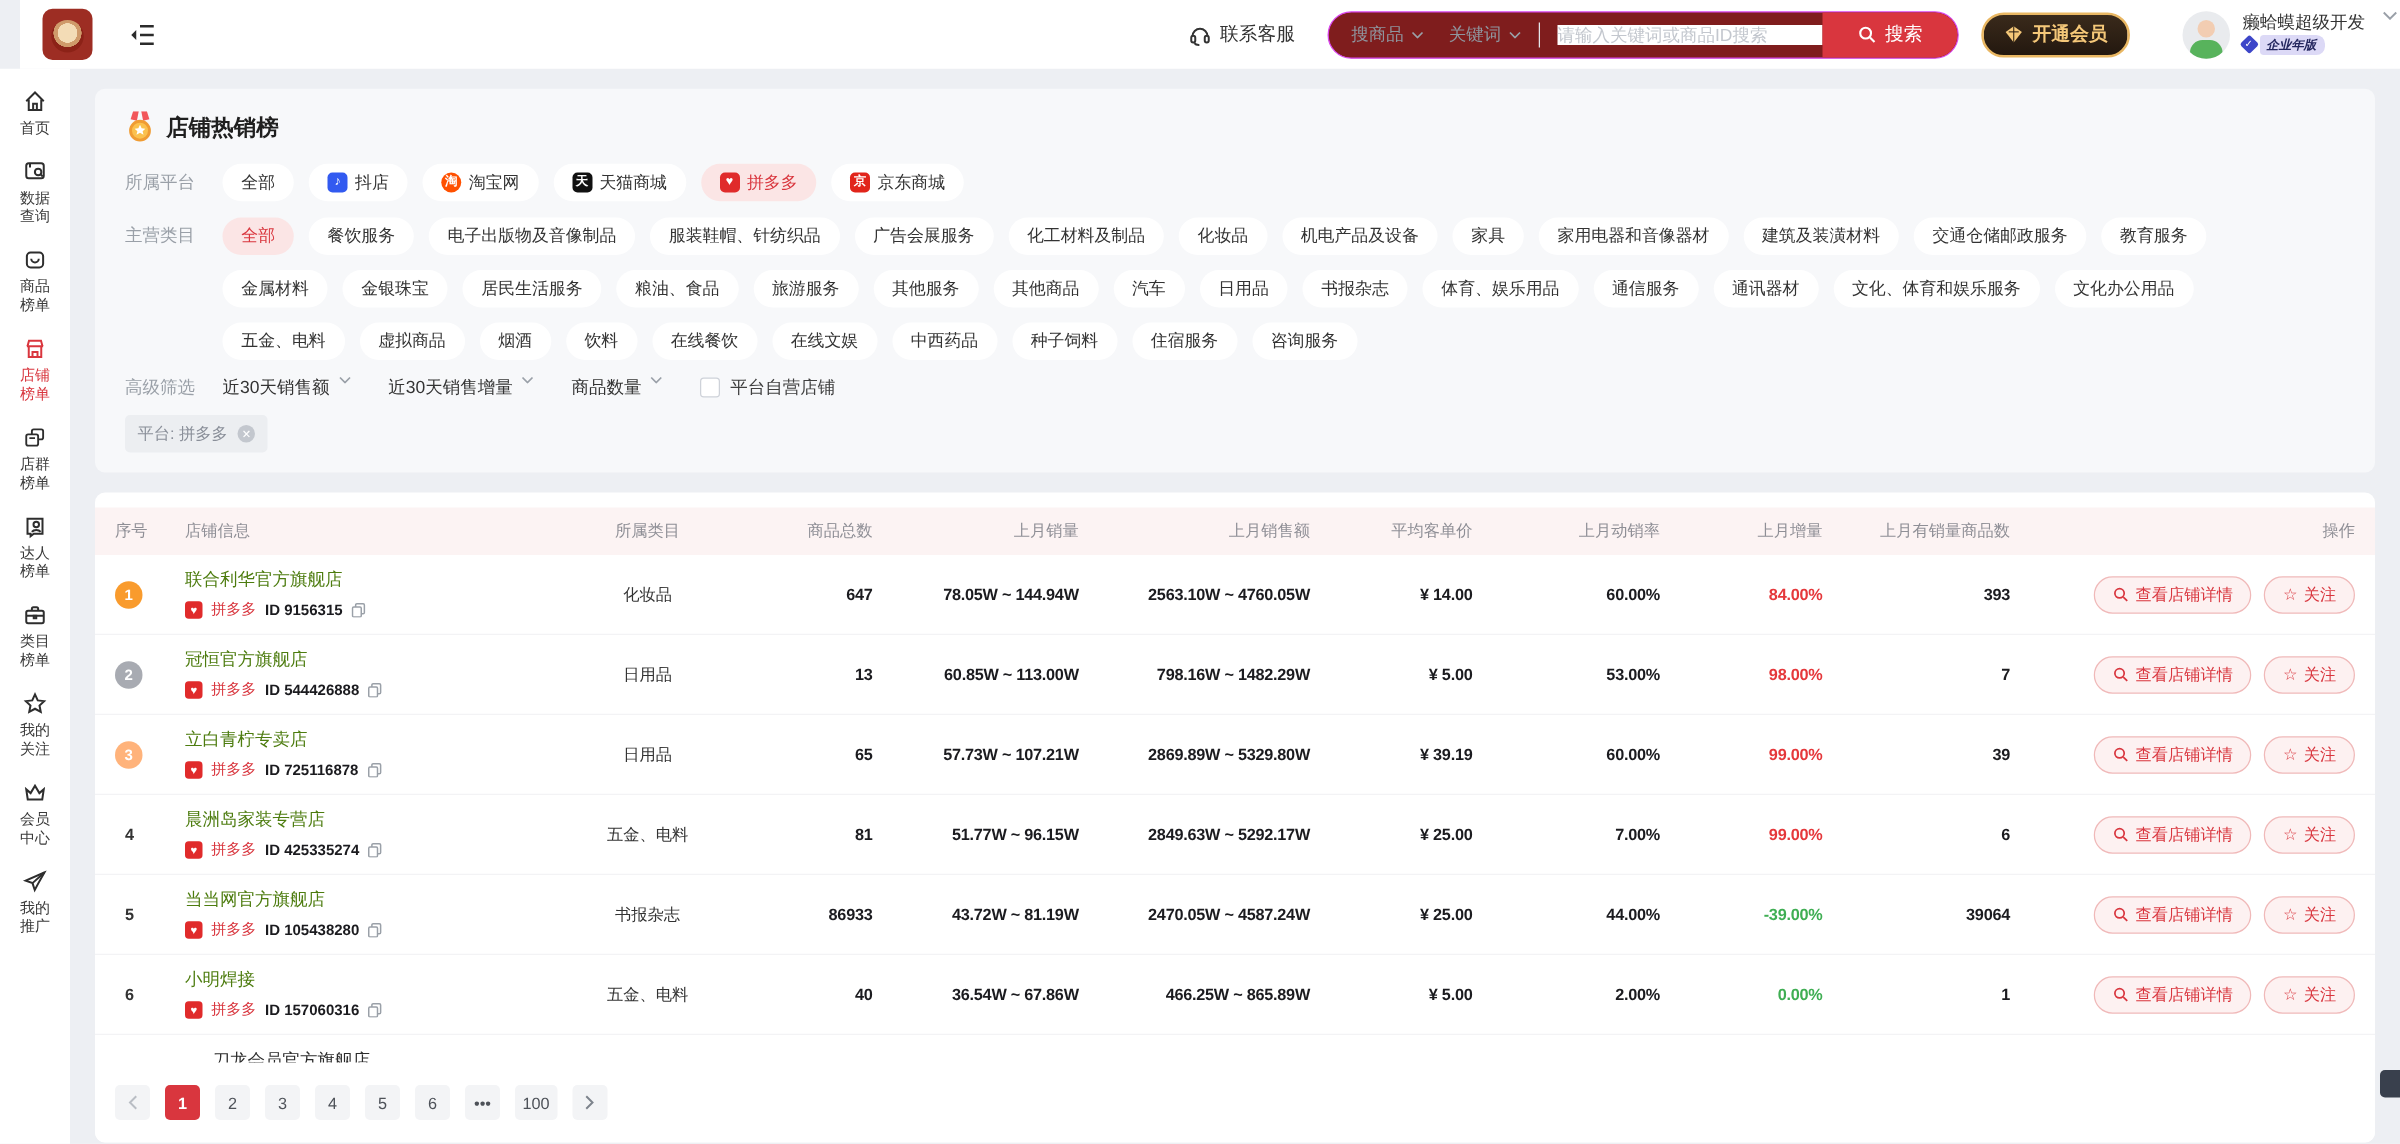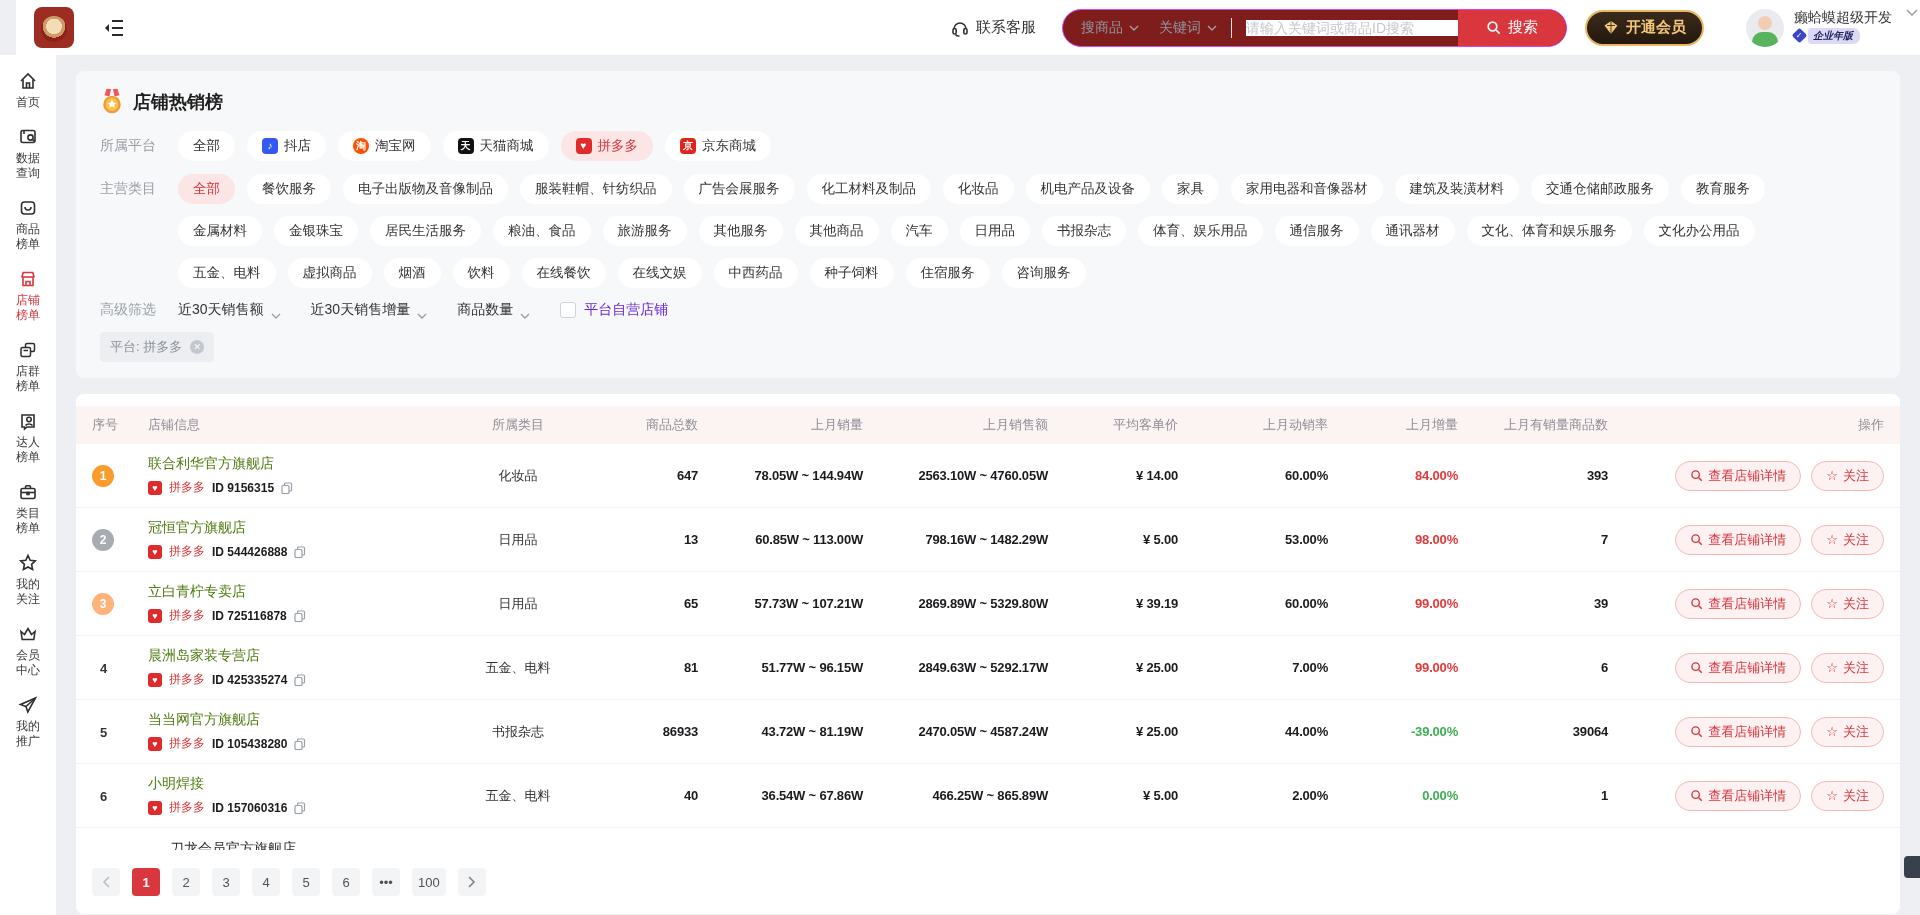--- a/index.html
+++ b/index.html
@@ -66,24 +66,24 @@
   .pic.douyin { background:#325af0; }
   .pic.taobao { background:#ff5000; border-radius:50%; }
   .pic.tmall  { background:#111; }
   .pic.pdd    { background:#e02b2b; }
   .pic.jd     { background:#e1251b; }
   .cat-block { display:flex; flex-direction:column; gap:12px; }
   .cat-line { display:flex; gap:12px; }
   .cats { align-items:flex-start; }
   .cats .flabel { margin-top:6px; }
   .adv { margin-top:3px; }
-  .dd { display:flex; align-items:flex-end; gap:7px; font-size:14px; color:#333; cursor:pointer; margin-right:30px; }
+  .dd { display:flex; align-items:flex-start; gap:7px; font-size:14px; color:#333; cursor:pointer; margin-right:30px; }
   .dd .chev { color:#9aa0a8; }
   .checkbox { width:16px; height:16px; border:1px solid #ced2d9; border-radius:3px; background:#fff; margin-right:8px; cursor:pointer; }
-  .chk-label { font-size:14px; color:#6d28d9; }
+  .chk-label { font-size:14px; color:#404040; }
   .tag-row { margin-top:6px; }
   .tag { display:inline-flex; align-items:center; gap:8px; background:#eceef1; color:#8a8f99; font-size:13px;
          padding:6px 10px; border-radius:4px; }
   .tag .x { width:14px; height:14px; border-radius:50%; background:#c3c7ce; color:#fff; font-size:9px; line-height:14px;
             text-align:center; cursor:pointer; font-style:normal; }
 
   
   .table-card { background:#fff; margin-top:16px; height:520px; position:relative; padding-top:12px; overflow:hidden; }
   .thead, .trow { display:flex; align-items:center; padding:0 16px; }
   .thead { height:38px; background:#fcf3f3; color:#8f8f96; font-size:13px; }

